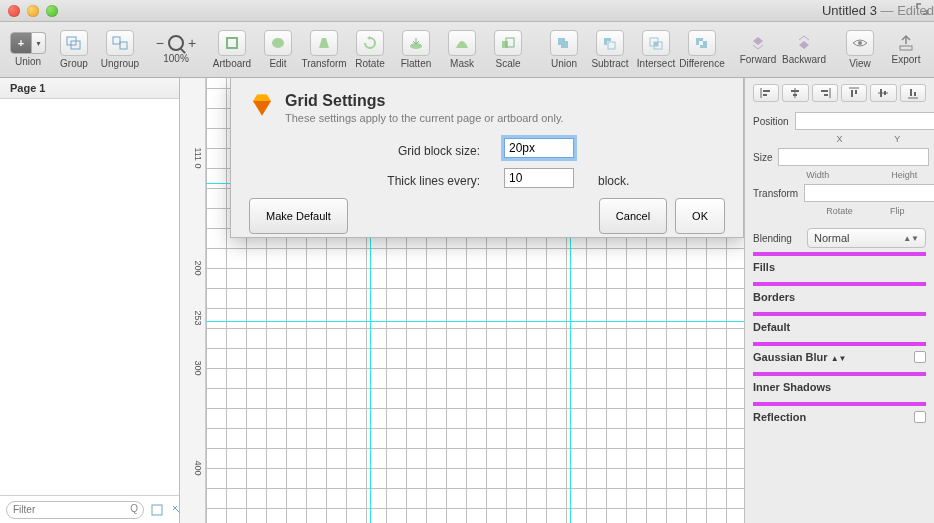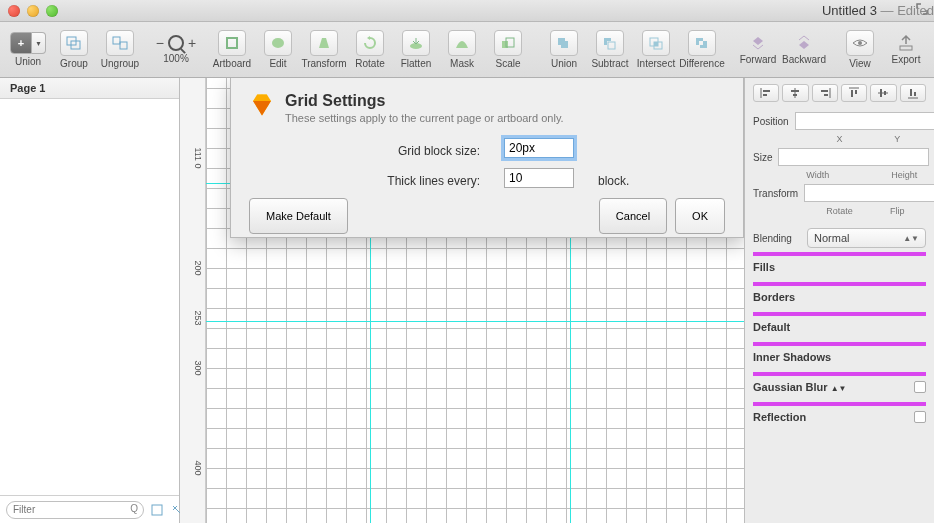--- a/index.html
+++ b/index.html
@@ -441,24 +441,24 @@
     <div class="section-hd">
         <span>Fills</span>
       </div>
     <div class="section-hd">
         <span>Borders</span>
       </div>
     <div class="section-hd">
         <span>Default</span>
       </div>
     <div class="section-hd">
-        <span>Inner Shadows</span>
-      </div>
-    <div class="section-hd">
         <span><span>Gaussian Blur</span> <span style="font-size:8px;">▲▼</span></span>
         <span class="chk"></span>
       </div>
     <div class="section-hd">
+        <span>Inner Shadows</span>
+      </div>
+    <div class="section-hd">
         <span>Reflection</span>
         <span class="chk"></span>
       </div>
   </div>
 </div>
 
 </body></html>

